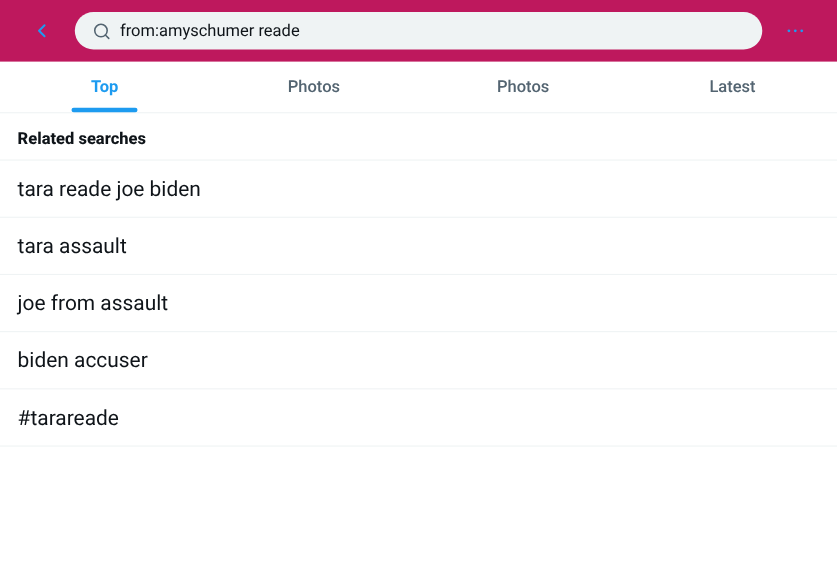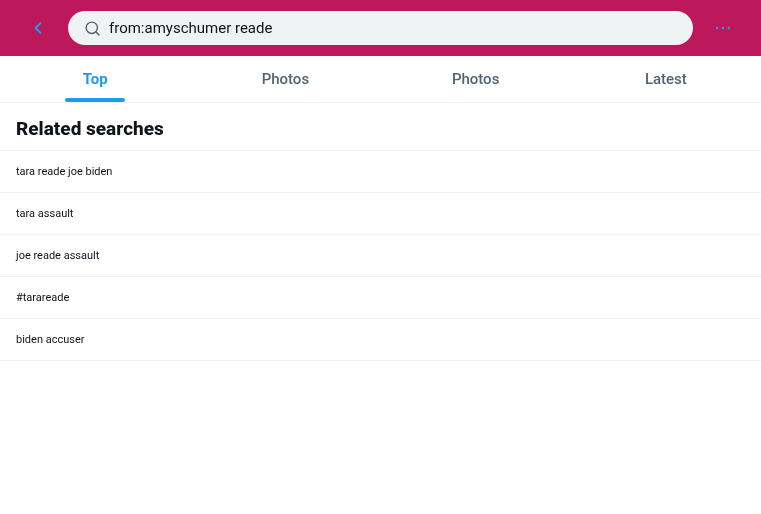--- a/index.html
+++ b/index.html
@@ -103,30 +103,30 @@
       transform: translateX(-50%);
       width: 60px;
       height: 4px;
       background: #1d9bf0;
       border-radius: 4px;
     }
 
     
     .section-title {
       padding: 14px 16px 10px;
-      font-size: 19px;
+      font-size: 15px;
       font-weight: 800;
       color: #0f1419;
       border-bottom: 1px solid #eff3f4;
     }
 
     .search-result-item {
       padding: 14px 16px;
       border-bottom: 1px solid #eff3f4;
-      font-size: 11px;
+      font-size: 19px;
       color: #0f1419;
       cursor: pointer;
     }
   </style>
 </head>
 <body>
 
 <div class="header">
   <div class="back-btn">
     <svg width="20" height="20" viewBox="0 0 24 24" fill="none" stroke="#1d9bf0" stroke-width="2.2" stroke-linecap="round" stroke-linejoin="round">
@@ -166,16 +166,16 @@
   <div class="tab">
     <span>Latest</span>
   </div>
 </div>
 
 <div class="section-title">Related searches</div>
 
 <div>
   <div class="search-result-item">tara reade joe biden</div>
   <div class="search-result-item">tara assault</div>
-  <div class="search-result-item">joe reade assault</div>
+  <div class="search-result-item">joe from assault</div>
+  <div class="search-result-item">biden accuser</div>
   <div class="search-result-item">#tarareade</div>
-  <div class="search-result-item">biden accuser</div>
 </div>
 
 </body></html>

